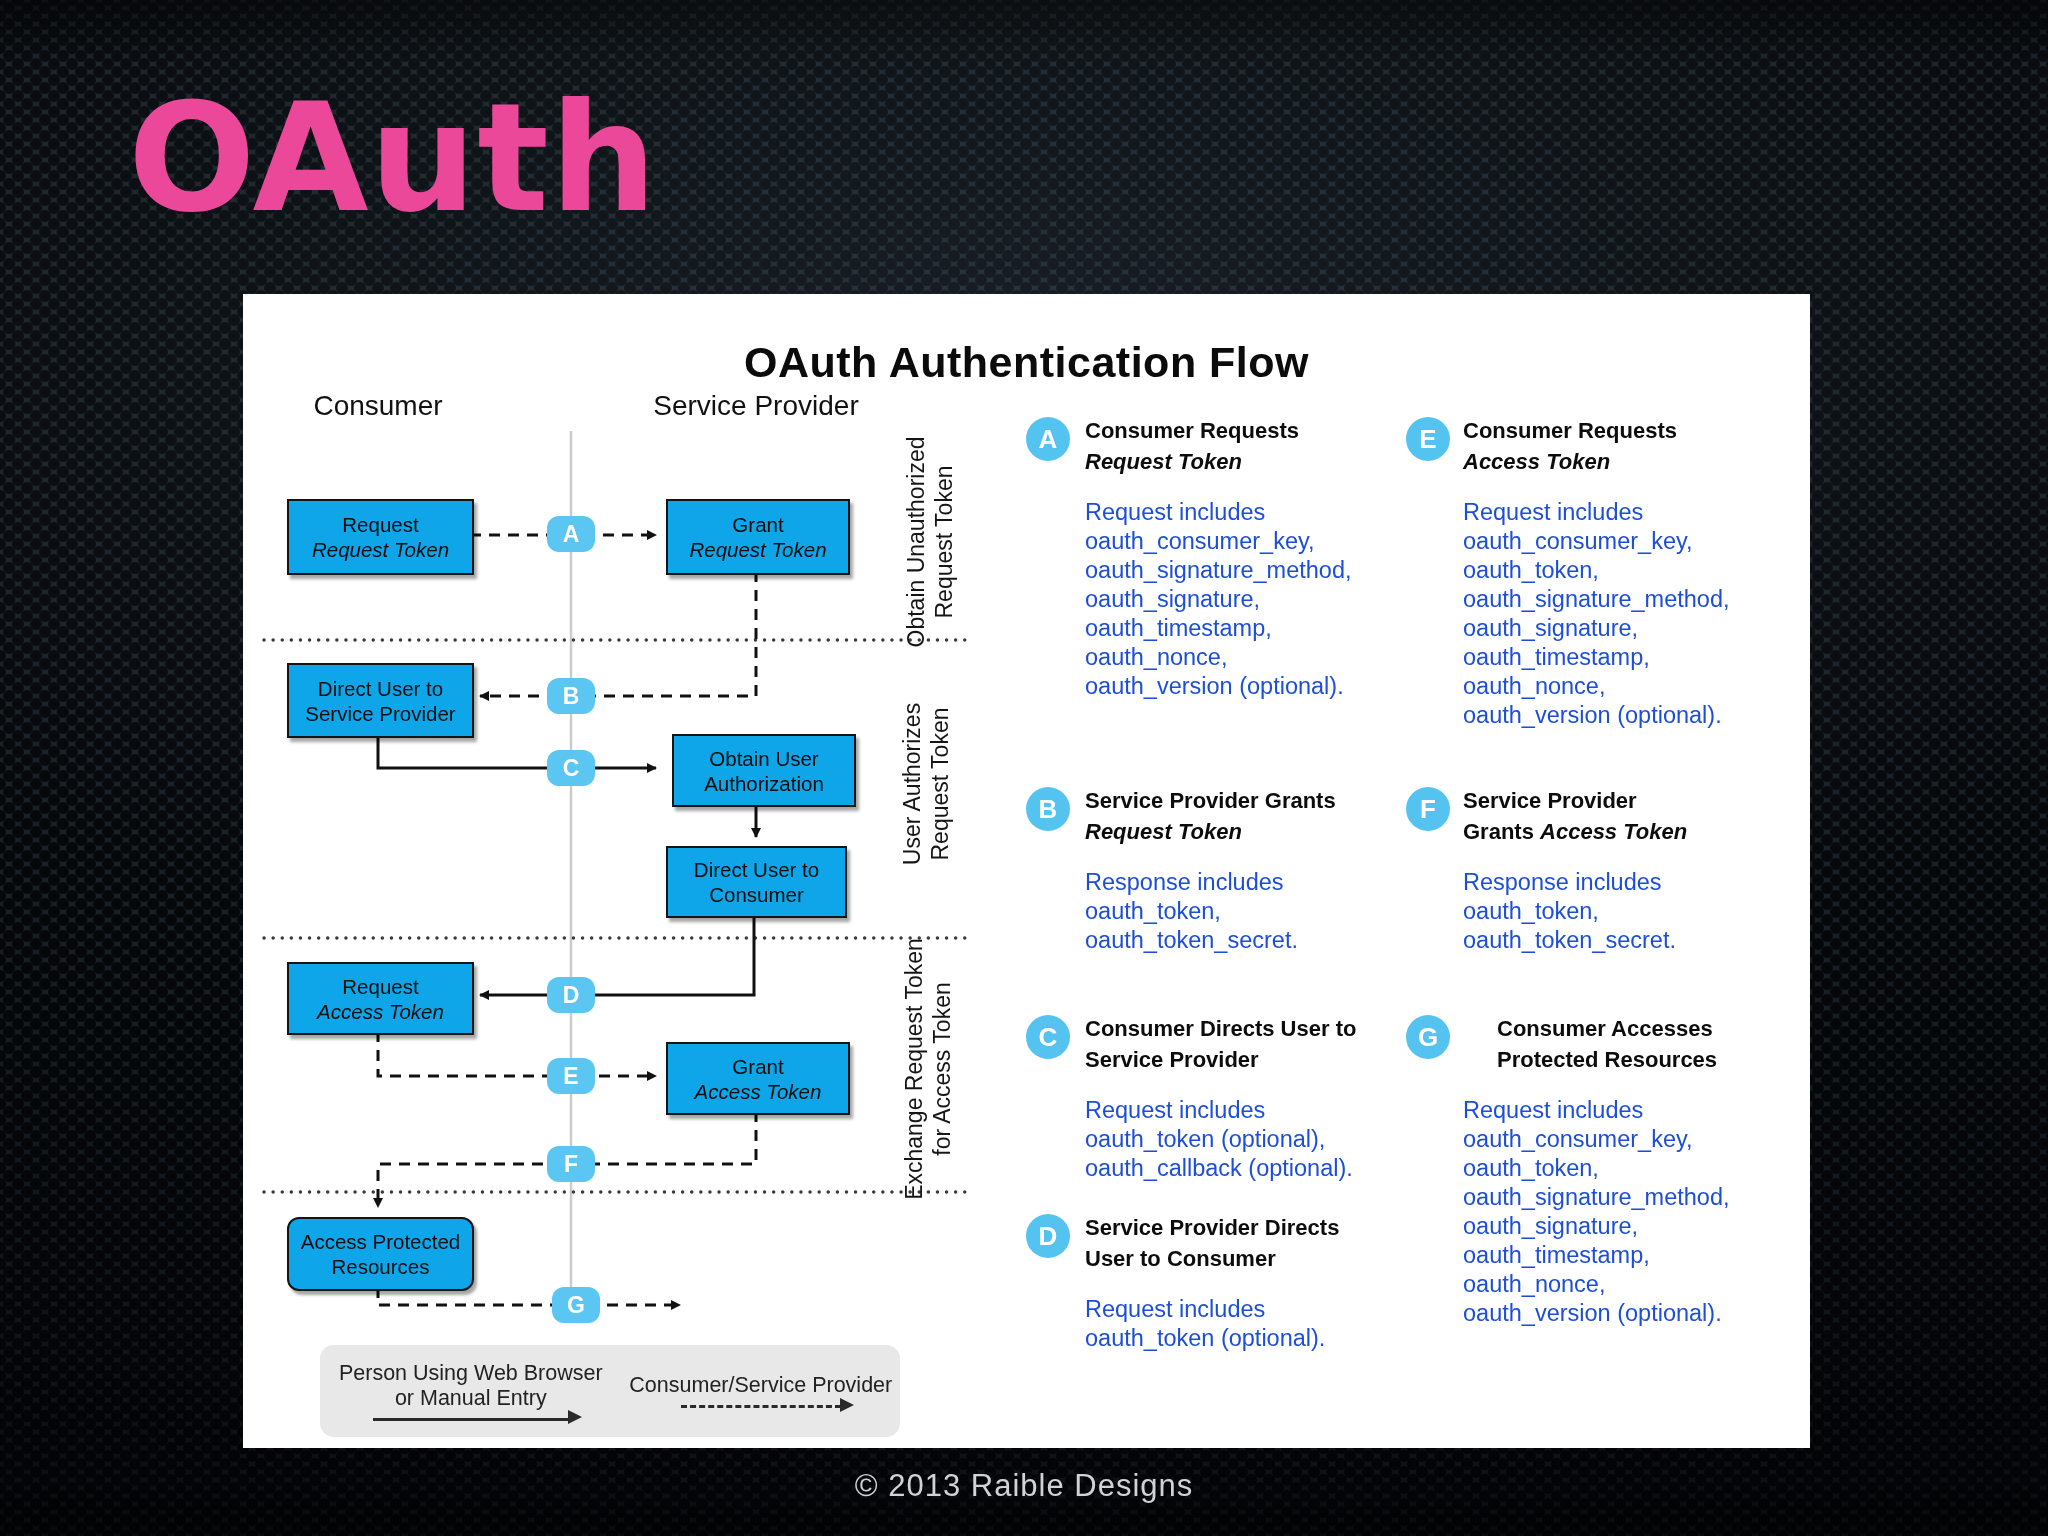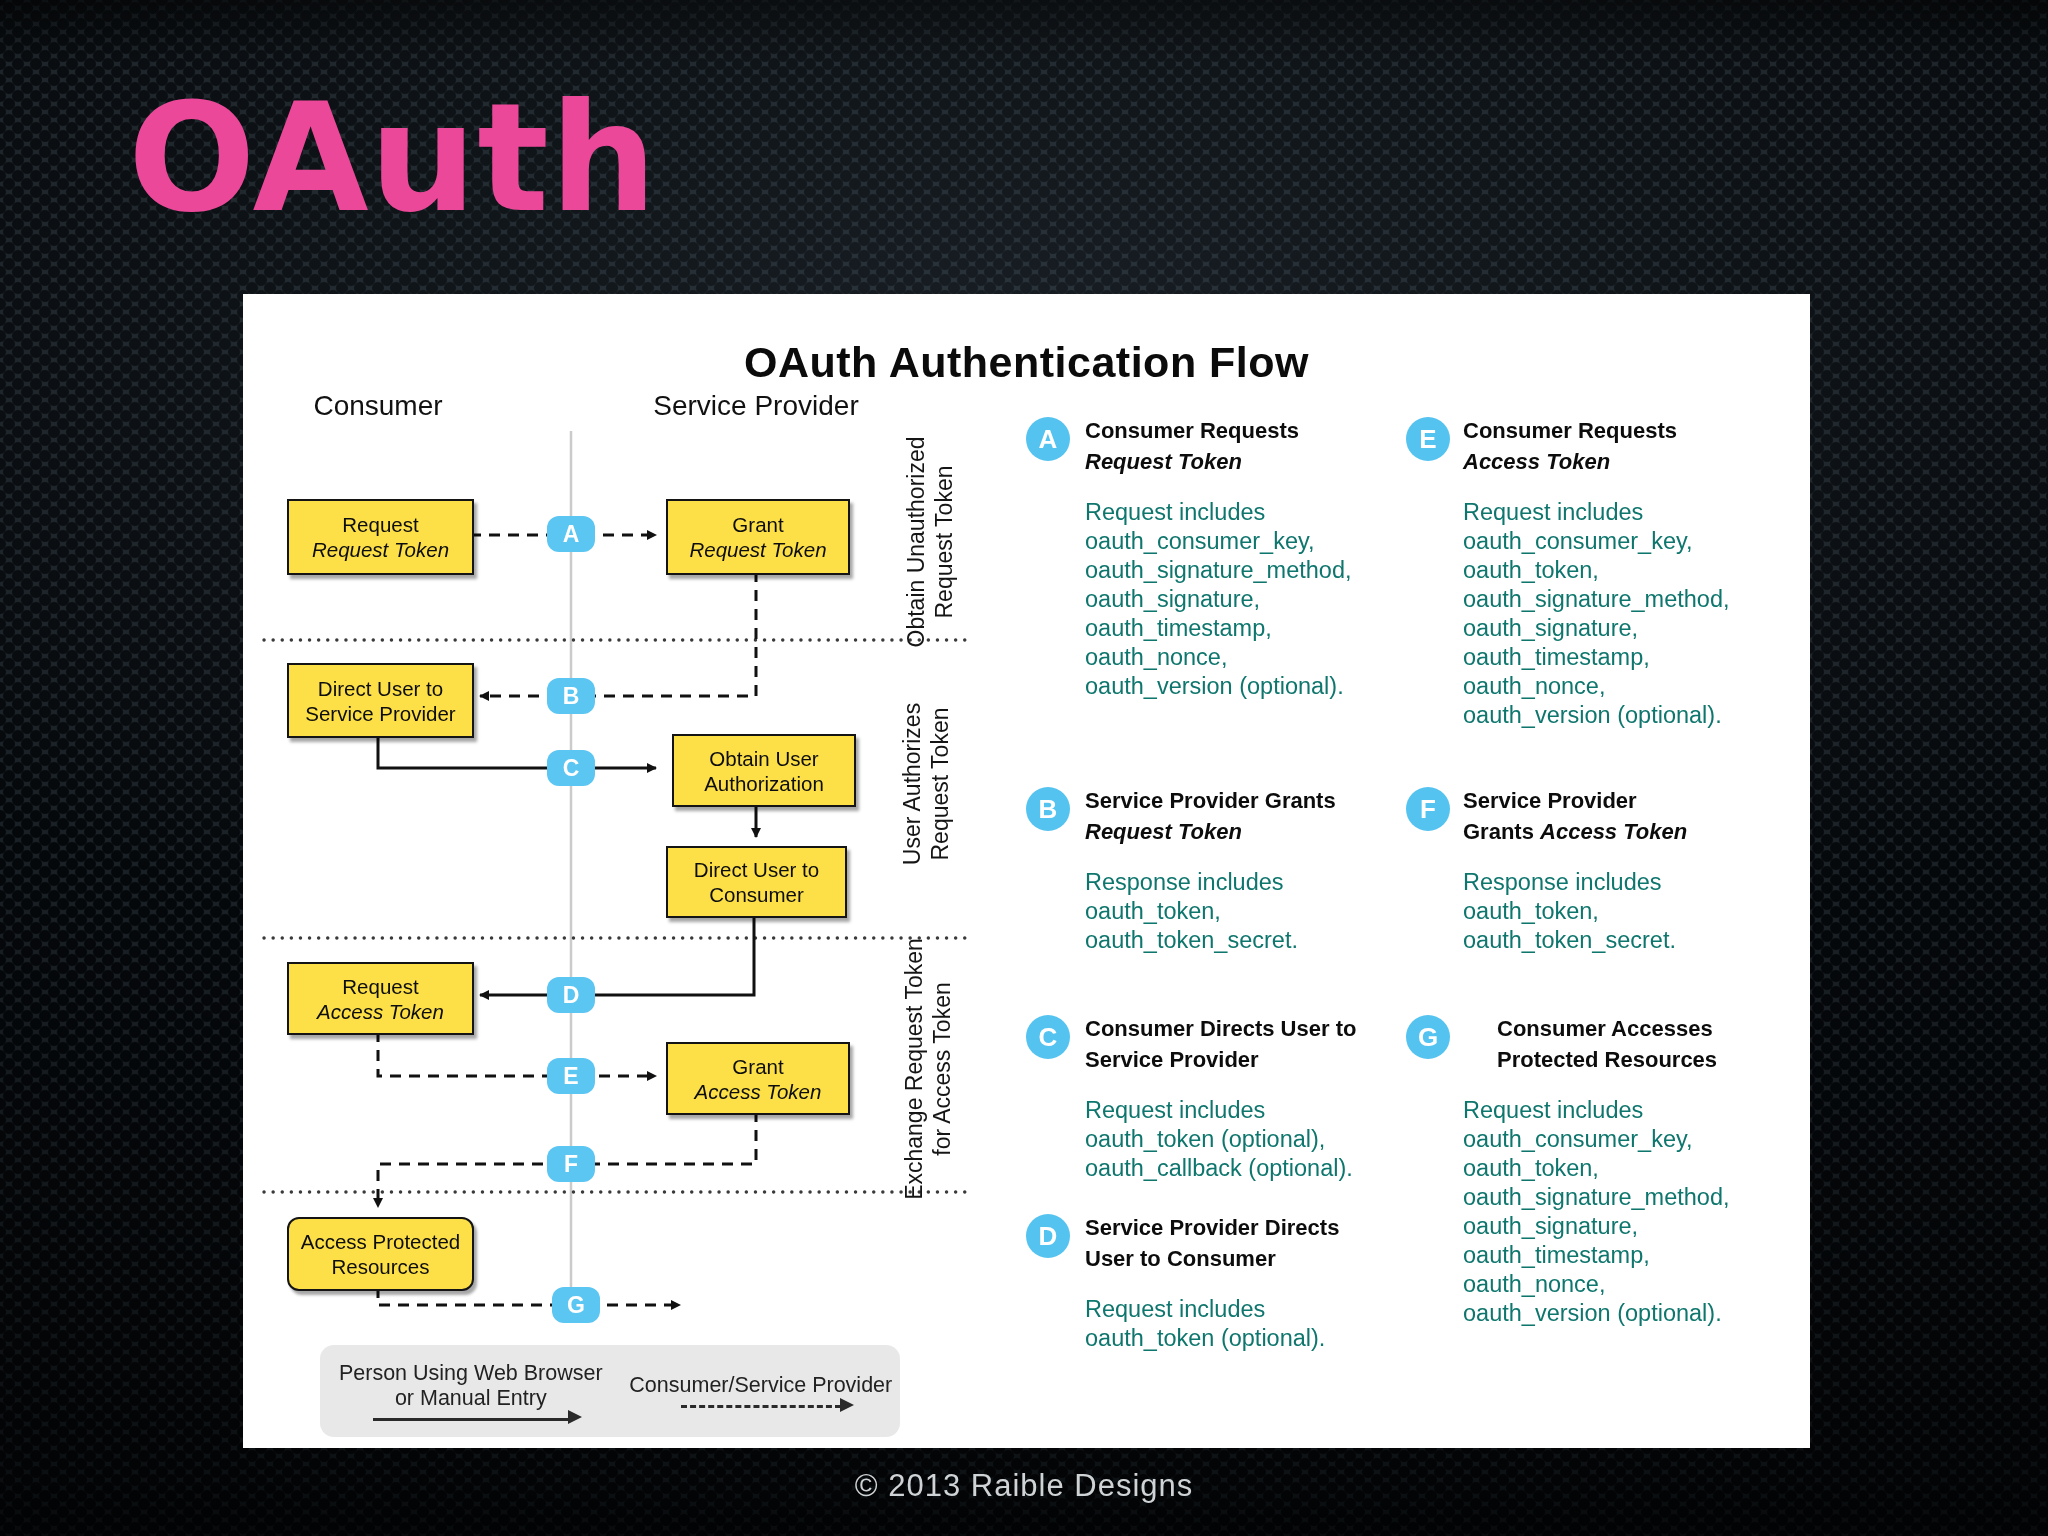--- a/index.html
+++ b/index.html
@@ -39,21 +39,21 @@
     position:absolute;left:0;top:44px;width:1567px;text-align:center;
     font-size:43px;font-weight:bold;color:#0b0b0b;letter-spacing:0.5px;
   }
   .lane{position:absolute;top:96px;font-size:28px;color:#111;text-align:center;}
   .lane.consumer{left:35px;width:200px;}
   .lane.sp{left:373px;width:280px;}
 
   svg.wires{position:absolute;left:0;top:0;width:1567px;height:1154px;}
 
   .fbox{
-    position:absolute;background:#fde047;border:2.5px solid #141414;
+    position:absolute;background:#0ea5e9;border:2.5px solid #141414;
     box-shadow:3px 4px 3px rgba(0,0,0,0.35);
     display:flex;flex-direction:column;align-items:center;justify-content:center;
     font-size:20.5px;line-height:25px;text-align:center;color:#0d0d0d;
   }
   .fbox .it{font-style:italic;}
 
   .fbadge{
     position:absolute;width:48px;height:36px;border-radius:12px;
     background:#5cc6f2;color:#fff;font-weight:bold;font-size:23px;
     display:flex;align-items:center;justify-content:center;
@@ -84,21 +84,21 @@
   }
 
   .note{position:absolute;width:400px;}
   .nbadge{
     position:absolute;width:44px;height:44px;border-radius:50%;
     background:#54c3f0;color:#fff;font-weight:bold;font-size:26px;
     display:flex;align-items:center;justify-content:center;
   }
   .ntitle{position:absolute;font-size:22px;font-weight:bold;line-height:31px;color:#0c0c0c;width:345px;}
   .ntitle .it{font-style:italic;}
-  .nbody{position:absolute;font-size:23.5px;line-height:29px;color:#0f766e;white-space:pre-line;width:345px;}
+  .nbody{position:absolute;font-size:23.5px;line-height:29px;color:#1d4ed8;white-space:pre-line;width:345px;}
 </style>
 </head>
 <body>
 
 <div class="bg"></div>
 
 <div class="content">
 
   <div class="slide-title">OAuth</div>
 

